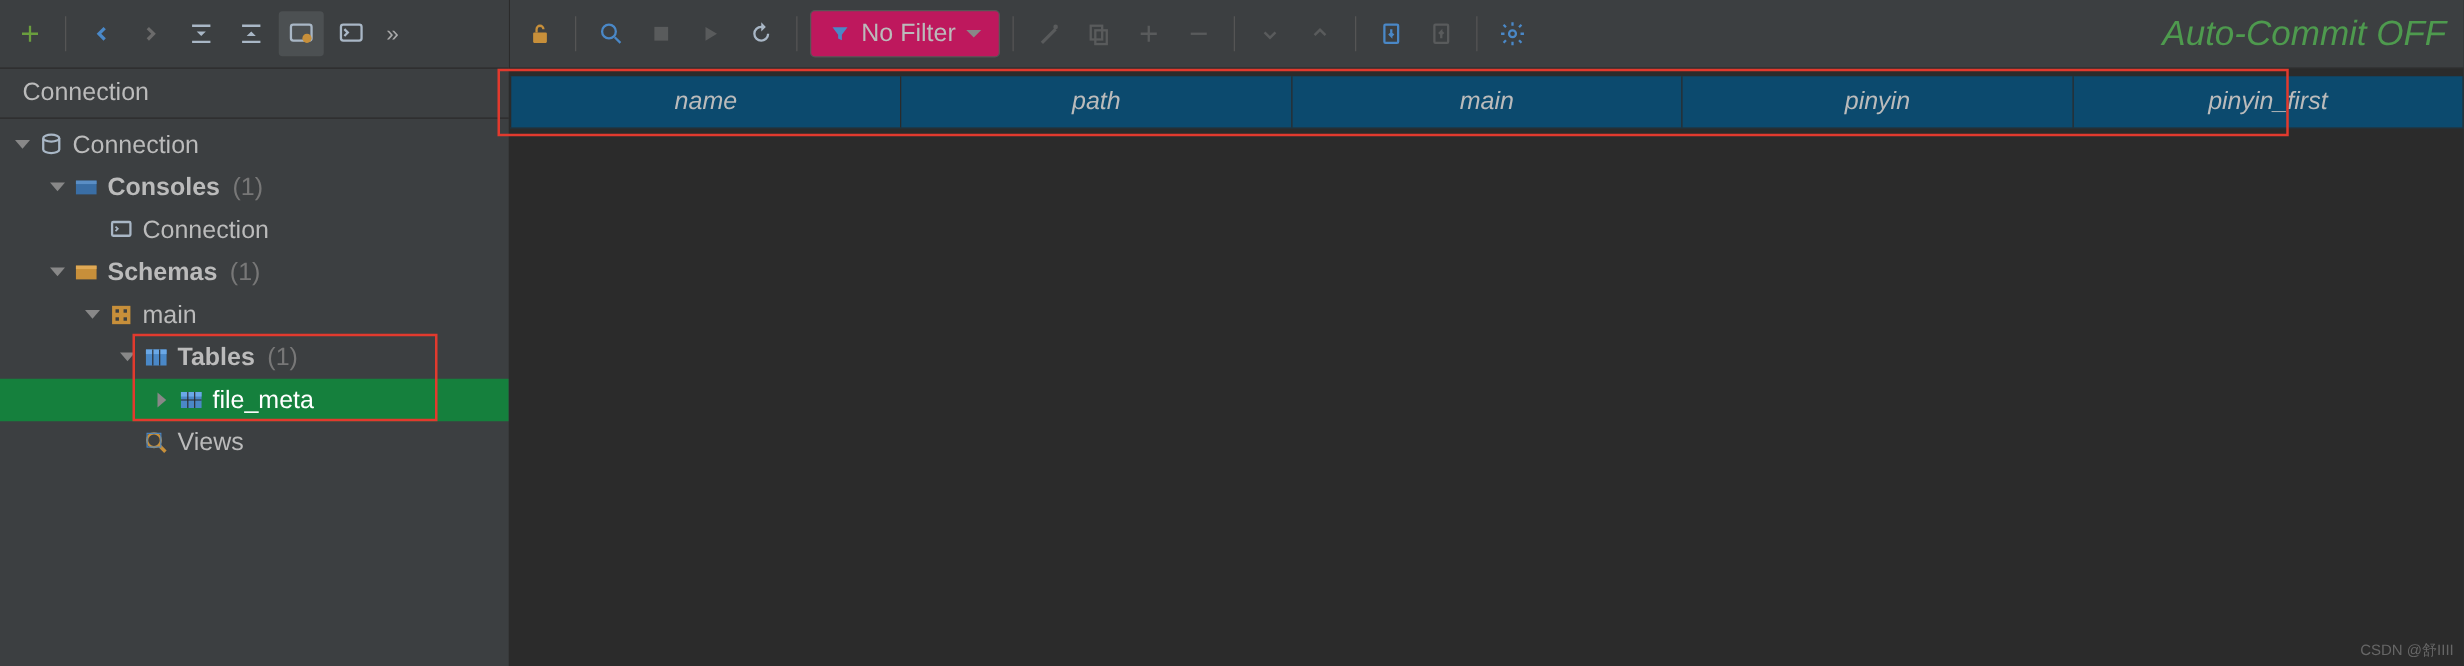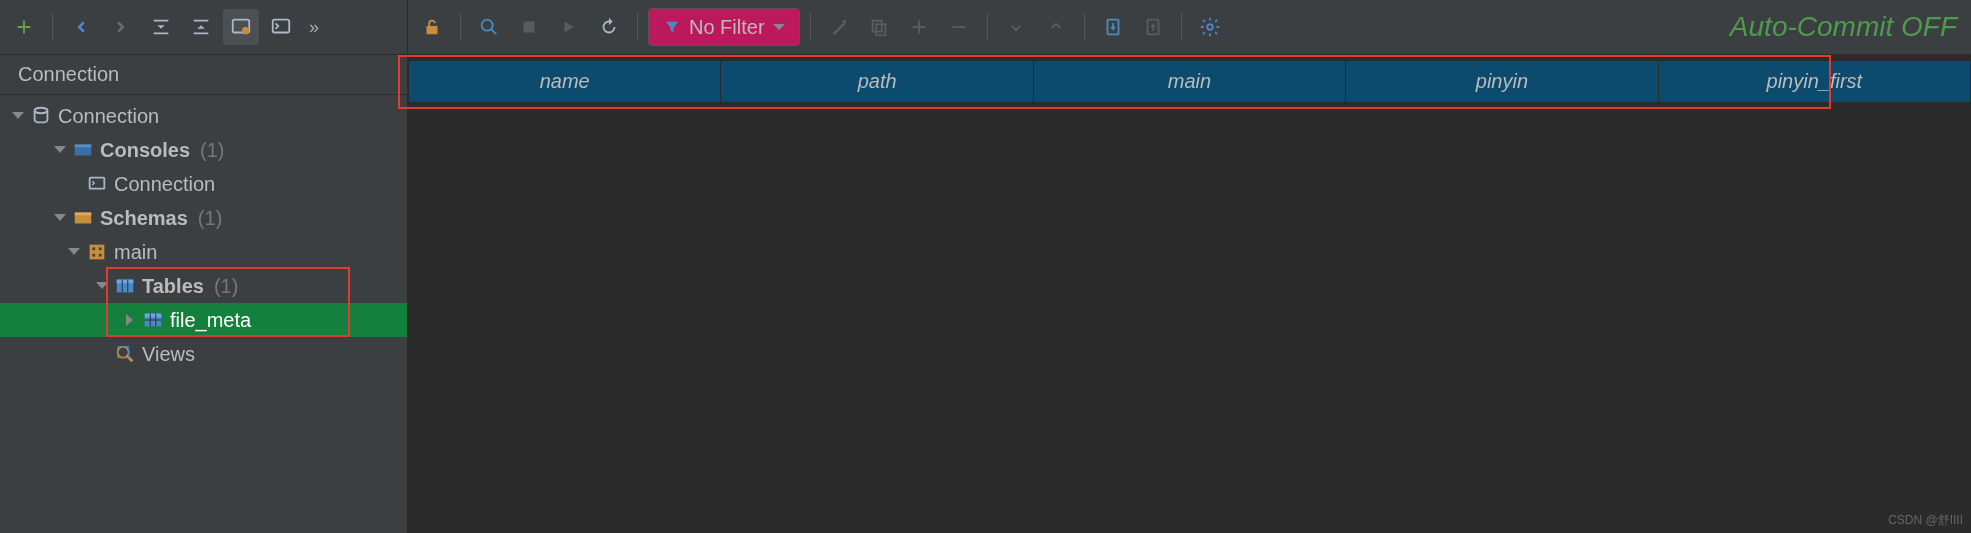--- a/index.html
+++ b/index.html
@@ -156,21 +156,21 @@
   .watermark {
     position: absolute;
     right: 8px; bottom: 4px;
     font-size: 12px;
     color: #666;
     font-style: normal;
     font-family: sans-serif;
   }
 
   
-  .ind-0{padding-left:10px} .ind-1{padding-left:52px} .ind-2{padding-left:66px}
+  .ind-0{padding-left:10px} .ind-1{padding-left:38px} .ind-2{padding-left:66px}
   .ind-3{padding-left:94px} .ind-4{padding-left:122px}
 </style>
 </head>
 <body>
 
 <div class="root">
 
   <div class="left-panel">
     <div class="toolbar">
       <span class="tb-btn">

